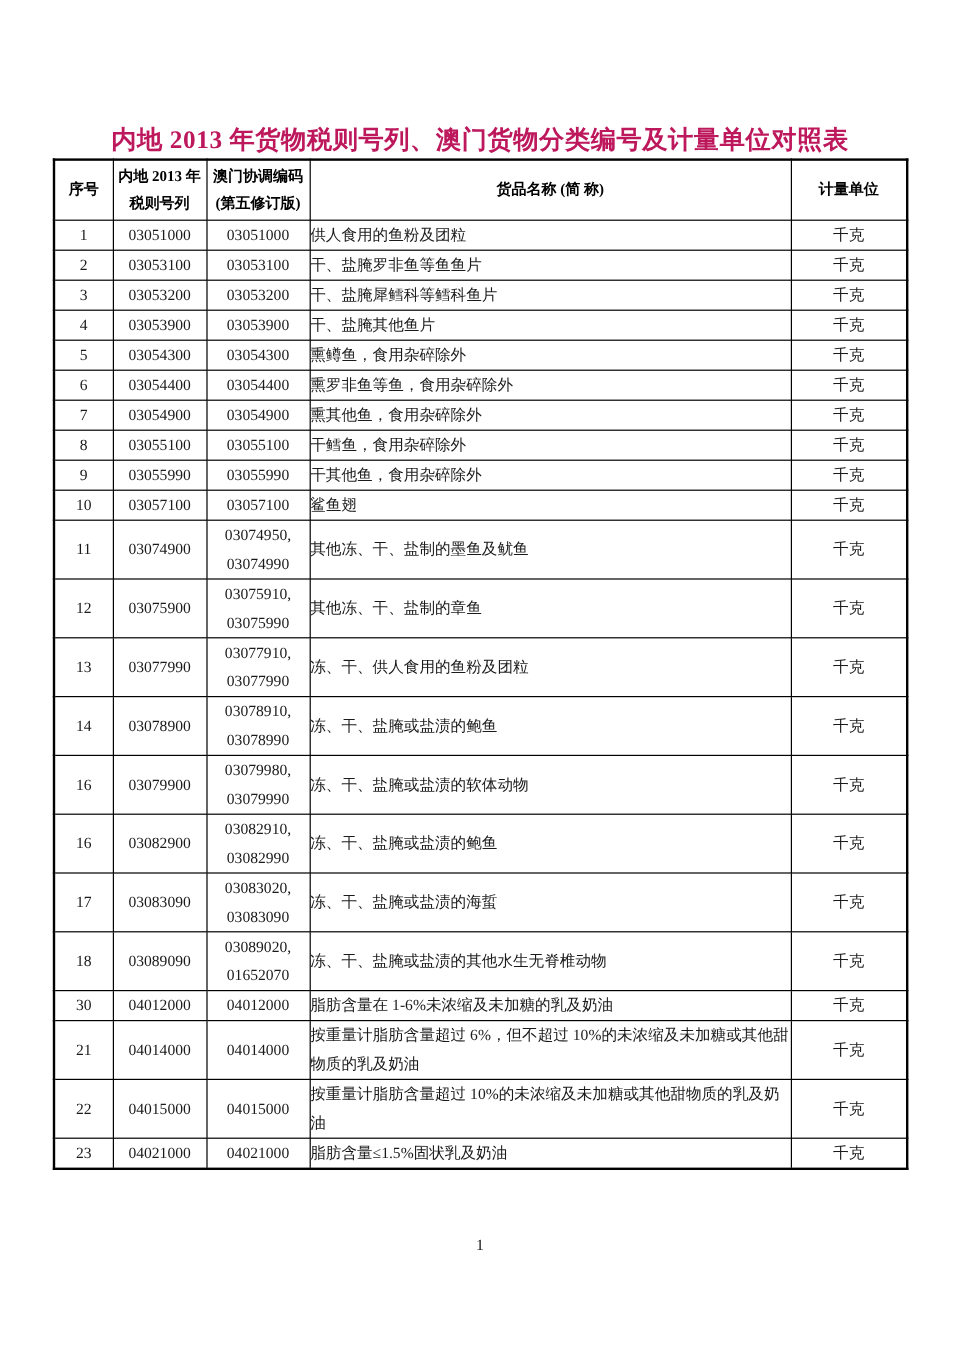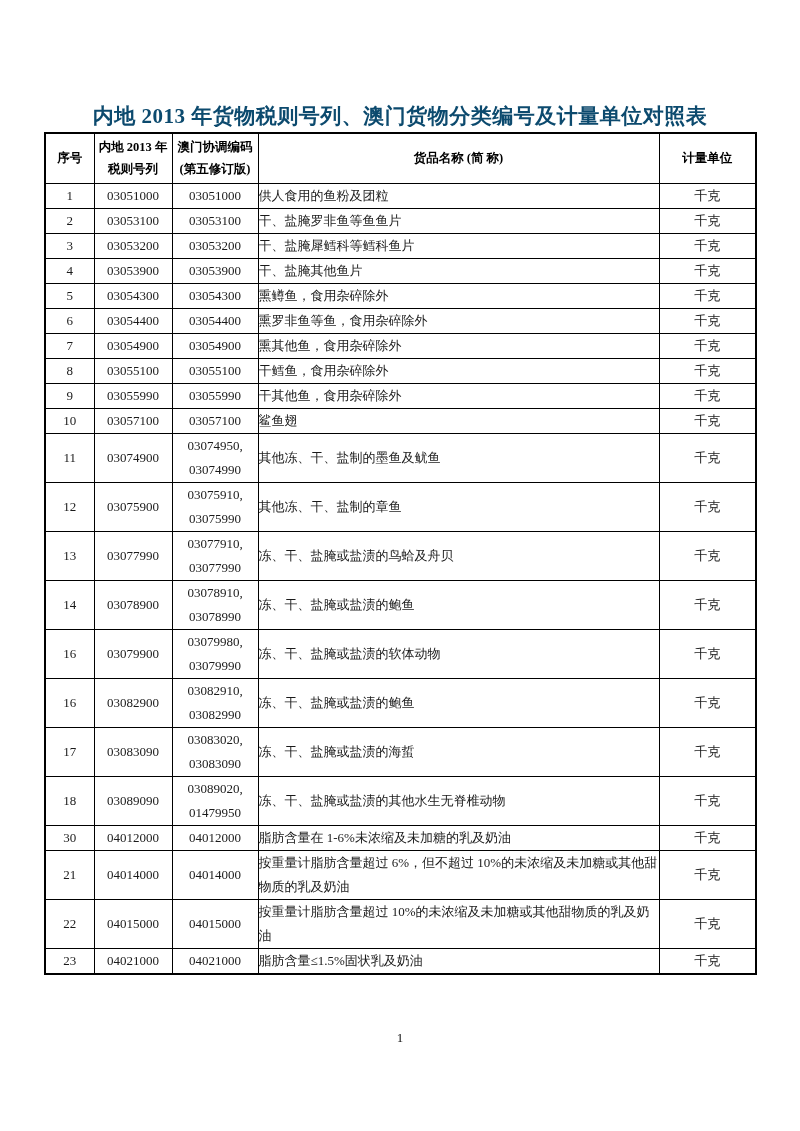--- a/index.html
+++ b/index.html
@@ -18,21 +18,21 @@
   }
   .doc-title {
     position: absolute;
     top: 102px;
     left: 0;
     width: 800px;
     text-align: center;
     font-size: 21px;
     line-height: 28px;
     font-weight: bold;
-    color: #0c4a6e;
+    color: #be185d;
     letter-spacing: 0.5px;
     white-space: nowrap;
   }
   table.cmp {
     position: absolute;
     top: 132px;
     left: 44px;
     width: 711px;
     border-collapse: collapse;
     table-layout: fixed;
@@ -182,21 +182,21 @@
           <td class="c macau">03075910,
 03075990</td>
           <td class="name">其他冻、干、盐制的章鱼</td>
           <td class="c">千克</td>
         </tr>
         <tr class="h-d">
           <td class="c">13</td>
           <td class="c">03077990</td>
           <td class="c macau">03077910,
 03077990</td>
-          <td class="name">冻、干、盐腌或盐渍的鸟蛤及舟贝</td>
+          <td class="name">冻、干、供人食用的鱼粉及团粒</td>
           <td class="c">千克</td>
         </tr>
         <tr class="h-d">
           <td class="c">14</td>
           <td class="c">03078900</td>
           <td class="c macau">03078910,
 03078990</td>
           <td class="name">冻、干、盐腌或盐渍的鲍鱼</td>
           <td class="c">千克</td>
         </tr>
@@ -221,21 +221,21 @@
           <td class="c">03083090</td>
           <td class="c macau">03083020,
 03083090</td>
           <td class="name">冻、干、盐腌或盐渍的海蜇</td>
           <td class="c">千克</td>
         </tr>
         <tr class="h-d">
           <td class="c">18</td>
           <td class="c">03089090</td>
           <td class="c macau">03089020,
-01479950</td>
+01652070</td>
           <td class="name">冻、干、盐腌或盐渍的其他水生无脊椎动物</td>
           <td class="c">千克</td>
         </tr>
         <tr class="h-s">
           <td class="c">30</td>
           <td class="c">04012000</td>
           <td class="c macau">04012000</td>
           <td class="name">脂肪含量在 1-6%未浓缩及未加糖的乳及奶油</td>
           <td class="c">千克</td>
         </tr>

